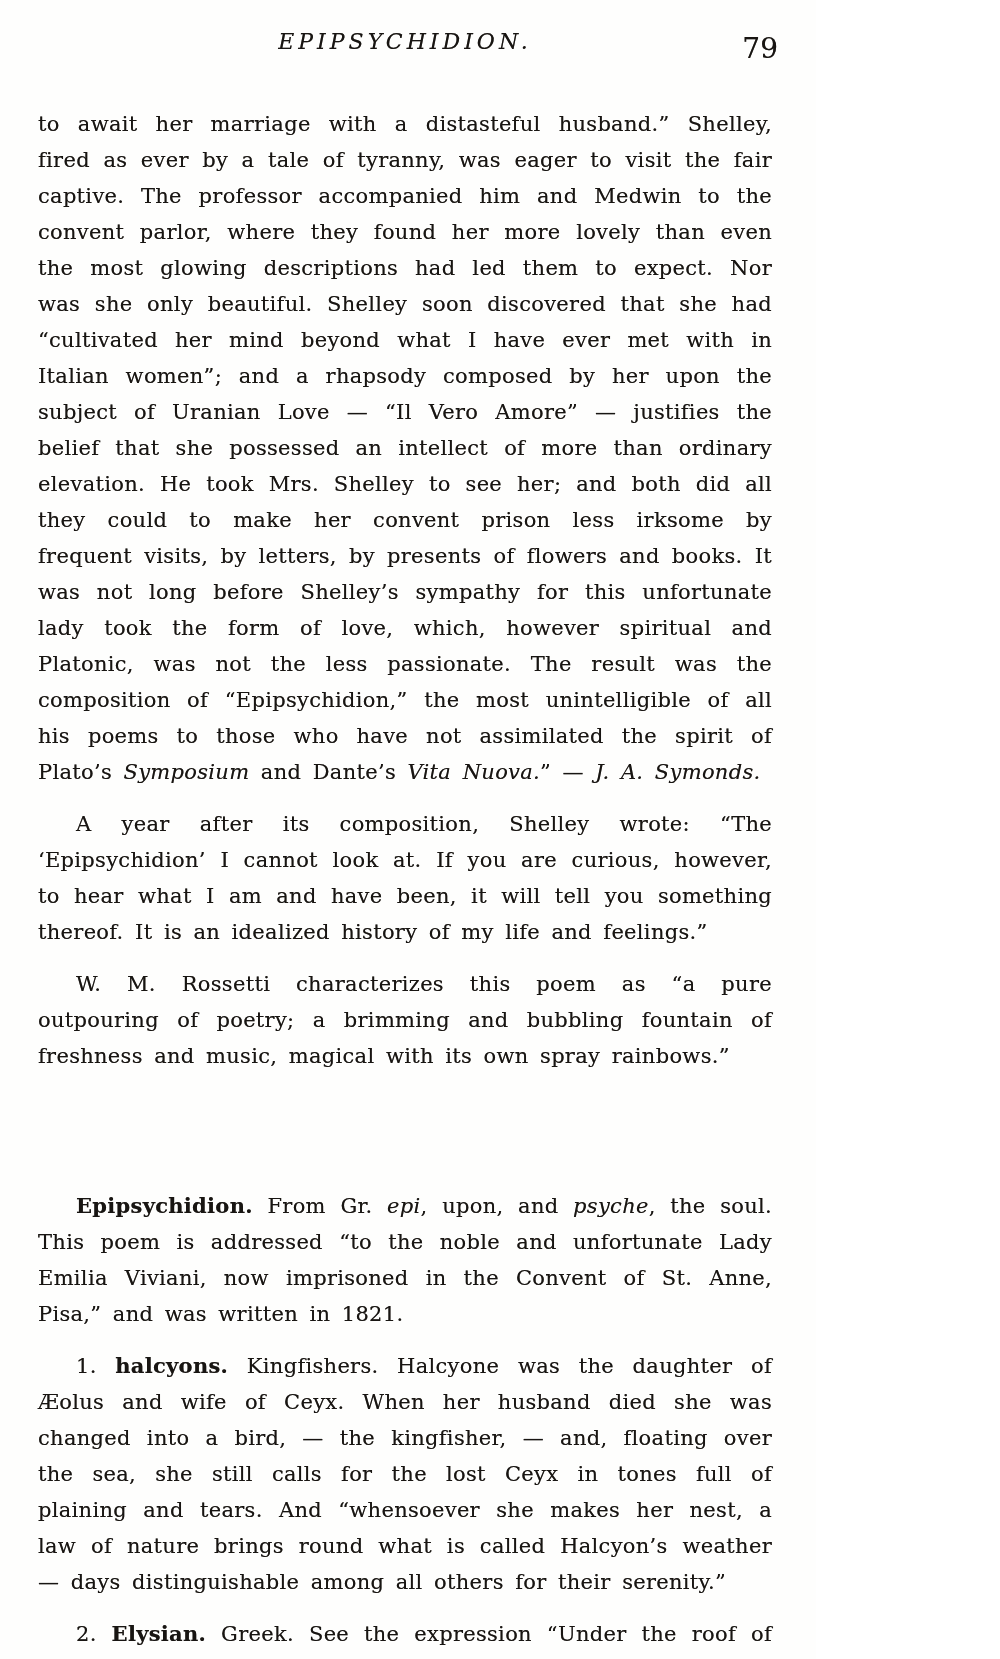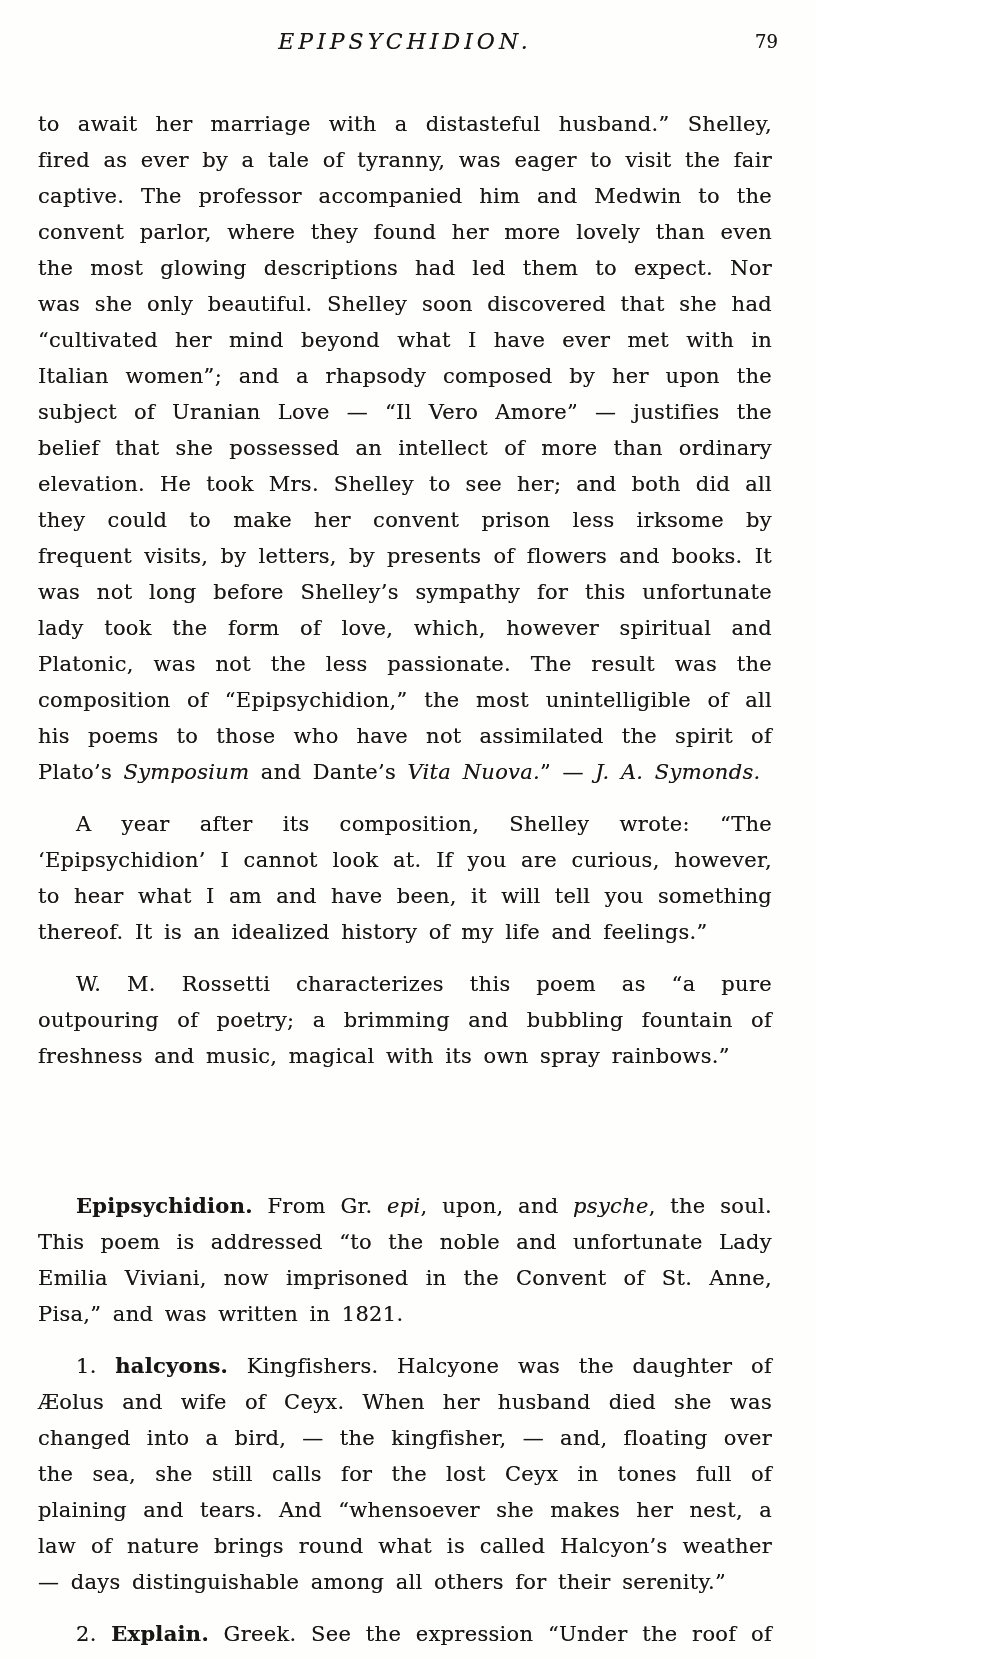--- a/index.html
+++ b/index.html
@@ -31,22 +31,22 @@
   }
   .running-title {
     font-style: italic;
     font-size: 22px;
     letter-spacing: 4px;
     word-spacing: 0;
   }
   .folio {
     position: absolute;
     right: 10px;
-    top: 0;
-    font-size: 18px;
+    top: 7px;
+    font-size: 28px;
     letter-spacing: 0;
   }
   .para {
     margin: 16px;
     text-align: justify;
     hyphens: none;
   }
   .indent {
     text-indent: 38px;
   }
@@ -70,18 +70,18 @@
     <p class="para"><span>to await her marriage with a distasteful husband.”  Shelley, fired as ever by a tale of tyranny, was eager to visit the fair captive.  The professor accompanied him and Medwin to the convent parlor, where they found her more lovely than even the most glowing descriptions had led them to expect.  Nor was she only beautiful.  Shelley soon discovered that she had “cultivated her mind beyond what I have ever met with in Italian women”; and a rhapsody composed by her upon the subject of Uranian Love — “Il Vero Amore” — justifies the belief that she possessed an intellect of more than ordinary elevation.  He took Mrs. Shelley to see her; and both did all they could to make her convent prison less irksome by frequent visits, by letters, by presents of flowers and books.  It was not long before Shelley’s sympathy for this unfortunate lady took the form of love, which, however spiritual and Platonic, was not the less passionate.  The result was the composition of “Epipsychidion,” the most unintelligible of all his poems to those who have not assimilated the spirit of Plato’s </span><span class="it">Symposium</span><span> and Dante’s </span><span class="it">Vita Nuova.</span><span>” — </span><span class="it">J. A. Symonds.</span></p>
     <p class="para indent"><span>A year after its composition, Shelley wrote: “The ‘Epipsychidion’ I cannot look at.  If you are curious, however, to hear what I am and have been, it will tell you something thereof.  It is an idealized history of my life and feelings.”</span></p>
     <p class="para indent"><span>W. M. Rossetti characterizes this poem as “a pure outpouring of poetry; a brimming and bubbling fountain of freshness and music, magical with its own spray rainbows.”</span></p>
   </div>
 
   <div class="section-gap"></div>
 
   <div>
     <p class="para indent"><span class="bd">Epipsychidion.</span><span>  From Gr. </span><span class="it">epi</span><span>, upon, and </span><span class="it">psyche</span><span>, the soul.  This poem is addressed “to the noble and unfortunate Lady Emilia Viviani, now imprisoned in the Convent of St. Anne, Pisa,” and was written in 1821.</span></p>
     <p class="para indent"><span>1. </span><span class="bd">halcyons.</span><span>  Kingfishers.  Halcyone was the daughter of Æolus and wife of Ceyx.  When her husband died she was changed into a bird, — the kingfisher, — and, floating over the sea, she still calls for the lost Ceyx in tones full of plaining and tears.  And “whensoever she makes her nest, a law of nature brings round what is called Halcyon’s weather — days distinguishable among all others for their serenity.”</span></p>
-    <p class="para indent"><span>2. </span><span class="bd">Explain.</span><span>  Greek.  See the expression “Under the roof of blue Ionian weather,” psyche.  Explain its meaning.</span></p>
+    <p class="para indent"><span>2. </span><span class="bd">Elysian.</span><span>  Greek.  See the expression “Under the roof of blue Ionian weather,” psyche.  Explain its meaning.</span></p>
     <p class="para indent"><span>3. </span><span class="bd">for.</span><span>  Greek, because.</span></p>
     <p class="para indent"><span>5. </span><span class="bd">peopled with sweet airs.</span><span>  Filled with sweet music.</span></p>
   </div>
 
 </div>
 
 </body></html>

